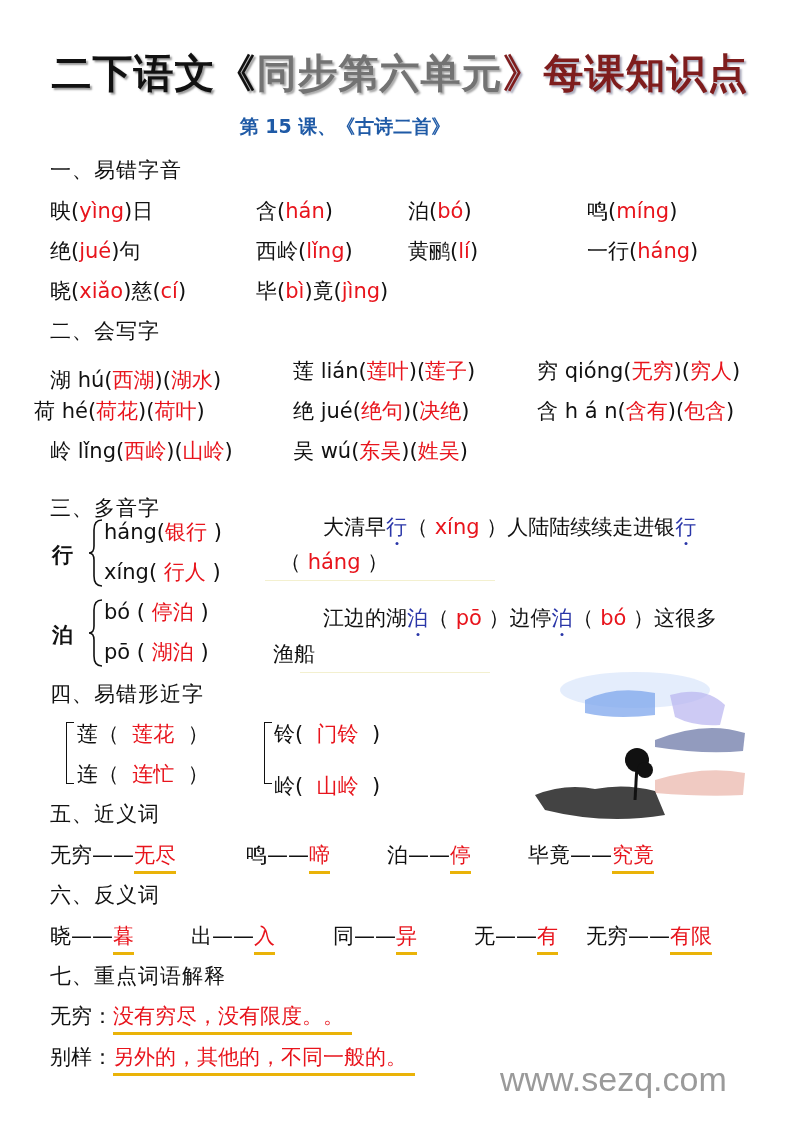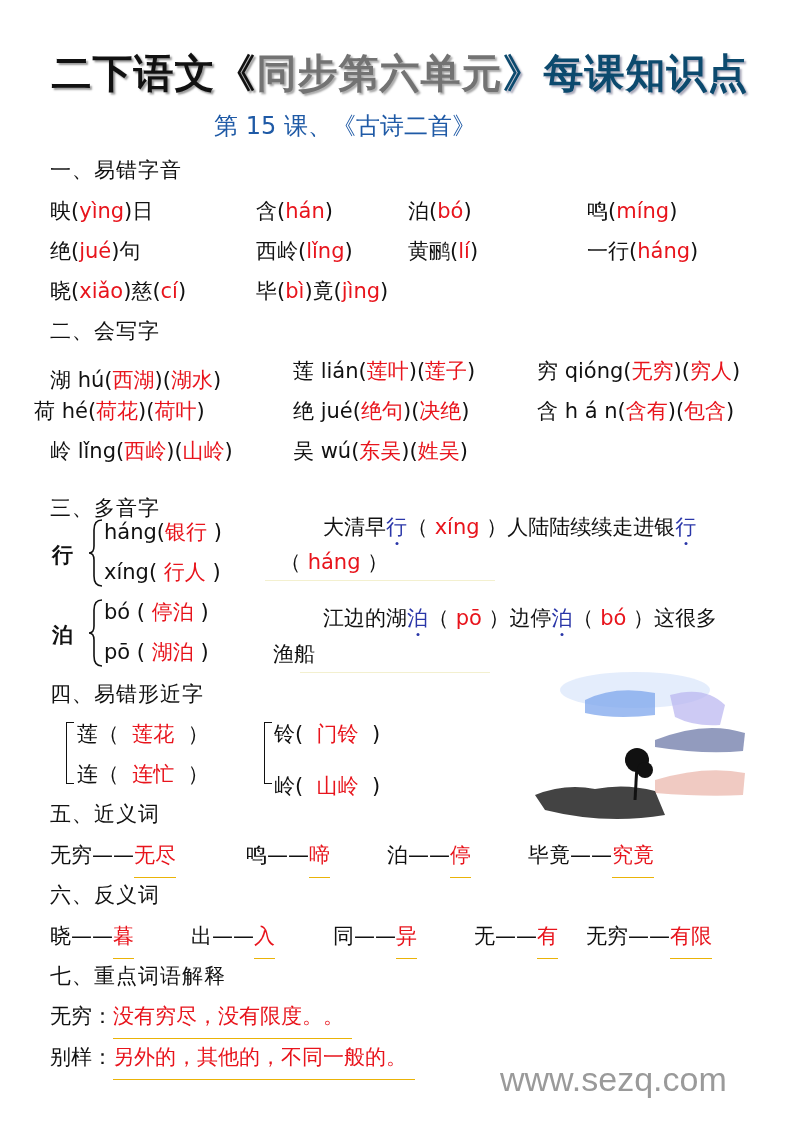--- a/index.html
+++ b/index.html
@@ -3,32 +3,32 @@
 <meta charset="utf-8">
 <style>
   html, body { margin: 0; padding: 0; background: #ffffff; }
   body { width: 800px; height: 1131px; position: relative; overflow: hidden;
          font-family: "DejaVu Sans", sans-serif; color: #111; }
   .abs { position: absolute; white-space: nowrap; }
   .title { top: 48px; left: 0; width: 800px; text-align: center; font-family: "DejaVu Serif", serif;
            font-size: 40px; font-weight: bold; letter-spacing: 1px; line-height: 50px; }
   .title .t1 { color: #111; text-shadow: 2px 2px 2px #999; }
   .title .t2 { color: #737373; text-shadow: 2px 2px 2px #aaa; }
-  .title .t3 { color: #0c4a6e; text-shadow: 2px 2px 2px #aab; }
-  .subtitle { top: 108px; left: 0; width: 690px; text-align: center; font-size: 24px; font-weight: normal;
+  .title .t3 { color: #7f1d1d; text-shadow: 2px 2px 2px #aab; }
+  .subtitle { top: 108px; left: 0; width: 690px; text-align: center; font-size: 19px; font-weight: bold;
               color: #1f5aa6; line-height: 36px; }
   .sec { font-size: 21px; line-height: 28px; color: #111; letter-spacing: 1px; }
   .row { font-size: 21px; line-height: 28px; color: #111; }
   .red { color: #e8141c; }
   .blue { color: #2a36a8; }
   .dot { position: relative; display: inline-block; }
   .dot::after { content: ""; position: absolute; left: 50%; bottom: -4px; width: 3px; height: 3px;
                 background: #2a36a8; border-radius: 50%; transform: translateX(-50%); }
   .bracket { border: 1.5px solid #111; border-right: none; width: 7px; }
-  .ul { border-bottom: 1px solid #eab308; padding-bottom: 10px; }
+  .ul { border-bottom: 3px solid #eab308; padding-bottom: 4px; }
   .wm { top: 1060px; left: 500px; font-family: "Liberation Sans", sans-serif; font-size: 34px; color: #9a9a9a; }
   .painting { left: 505px; top: 655px; width: 260px; height: 170px; }
 </style>
 </head>
 <body>
 
 <div class="abs title">
   <span class="t1">二下语文《</span><span class="t2">同步第六单元</span><span class="t3">》每课知识点</span>
 </div>
 <div class="abs subtitle">第 15 课、《古诗二首》</div>

